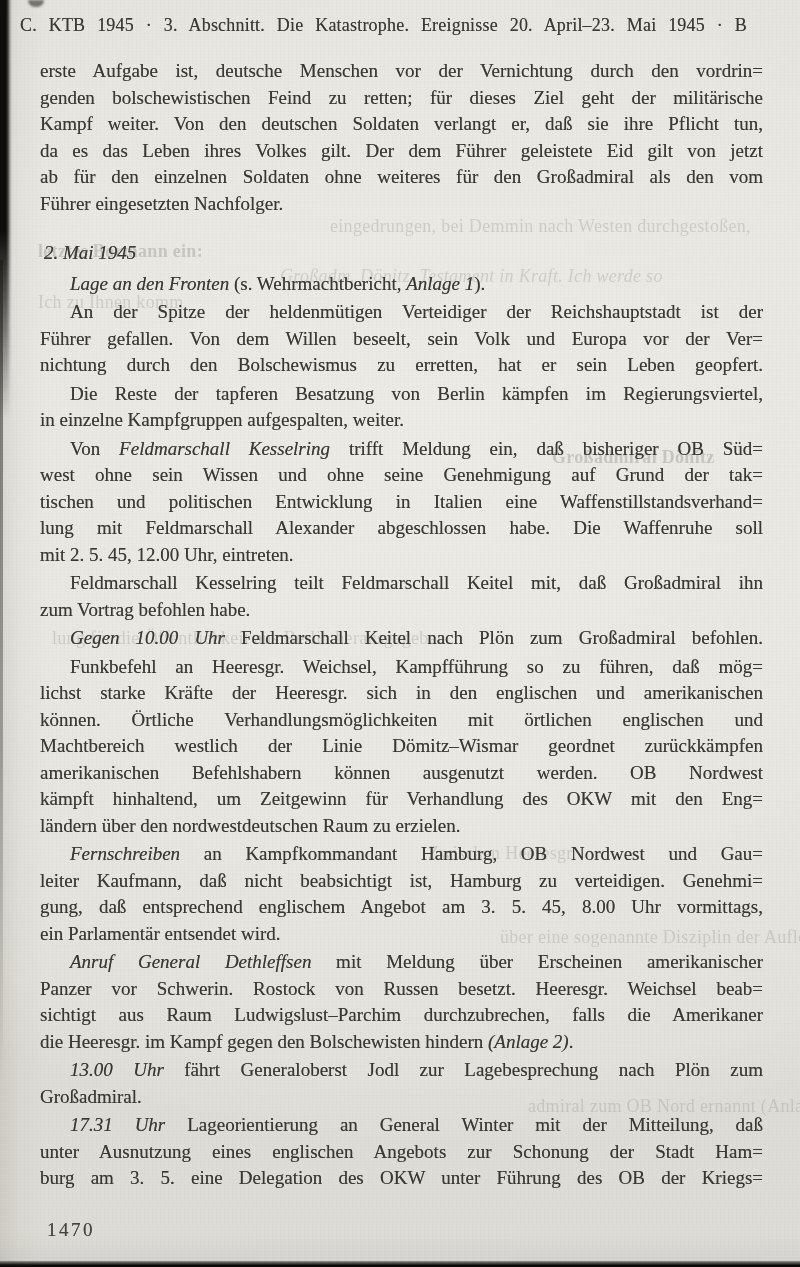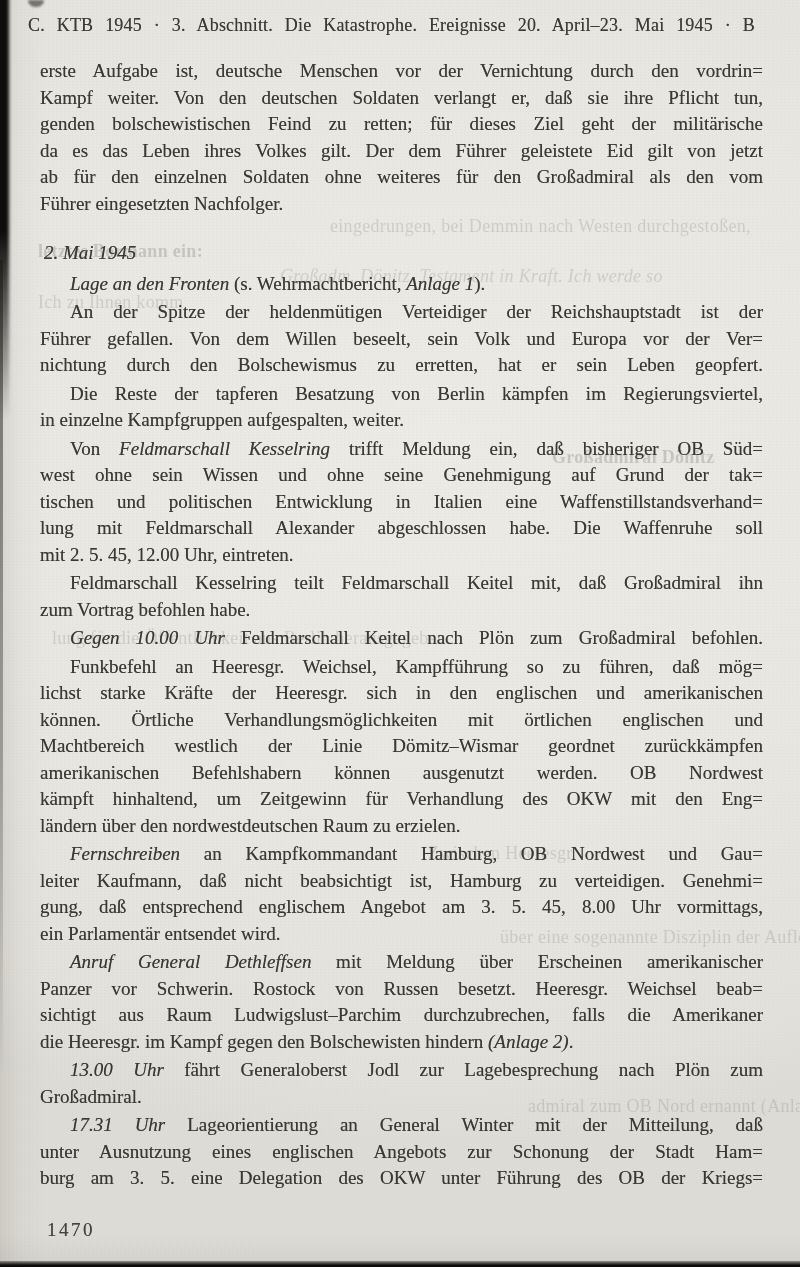--- a/index.html
+++ b/index.html
@@ -22,21 +22,21 @@
   .band-left-thin{position:absolute;left:0;top:260px;width:3px;height:820px;
     background:linear-gradient(180deg, rgba(25,22,18,0.55), rgba(25,22,18,0.30) 60%, rgba(25,22,18,0) 100%);}
   .band-bottom{position:absolute;left:0;right:0;bottom:0;height:6px;
     background:linear-gradient(180deg, rgba(10,9,8,0.35), #0c0b0a 70%);}
   .bottom-shade{position:absolute;left:0;right:0;bottom:6px;height:28px;
     background:linear-gradient(180deg, rgba(0,0,0,0) , rgba(50,45,38,0.05));}
   .smudge{position:absolute;left:28px;top:0;width:16px;height:7px;border-radius:0 0 8px 8px;
     background:rgba(30,28,24,0.55);filter:blur(1px);}
 
   .running-header{
-    position:absolute;left:28px;width:727px;top:13px;
+    position:absolute;left:20px;width:727px;top:13px;
     font-size:18px;line-height:24px;letter-spacing:0.2px;color:#3b3934;
     text-align:justify;text-align-last:justify;white-space:normal;
     text-shadow:0 0 0.4px rgba(45,42,36,0.55);
   }
   .text-column{position:absolute;left:38px;width:727px;top:56px;}
   .block{margin:2px;}
   .block.heading{margin:23px 0 4px 6px;}
   .line{font-size:19px;line-height:26.5px;white-space:normal;
     text-shadow:0 0 0.45px rgba(45,42,36,0.55);}
   .line.just{text-align:justify;text-align-last:justify;text-justify:inter-word;}
@@ -71,22 +71,22 @@
   <div class="band-left-thin"></div>
   <div class="bottom-shade"></div>
   <div class="band-bottom"></div>
   <div class="smudge"></div>
 
   <div class="running-header">C. KTB 1945 · 3. Abschnitt. Die Katastrophe. Ereignisse 20. April–23. Mai 1945 · B</div>
 
   <div class="text-column">
       <div class="block paragraph">
         <div class="line just"><span>erste Aufgabe ist, deutsche Menschen vor der Vernichtung durch den vordrin=</span></div>
+        <div class="line just"><span>genden bolschewistischen Feind zu retten; für dieses Ziel geht der militärische</span></div>
         <div class="line just"><span>Kampf weiter. Von den deutschen Soldaten verlangt er, daß sie ihre Pflicht tun,</span></div>
-        <div class="line just"><span>genden bolschewistischen Feind zu retten; für dieses Ziel geht der militärische</span></div>
         <div class="line just"><span>da es das Leben ihres Volkes gilt. Der dem Führer geleistete Eid gilt von jetzt</span></div>
         <div class="line just"><span>ab für den einzelnen Soldaten ohne weiteres für den Großadmiral als den vom</span></div>
         <div class="line"><span>Führer eingesetzten Nachfolger.</span></div>
       </div>
       <div class="block heading">
         <div class="line"><span class="it">2. Mai 1945</span></div>
       </div>
       <div class="block paragraph">
         <div class="line ind"><span class="it">Lage an den Fronten</span><span> (s. Wehrmachtbericht, </span><span class="it">Anlage 1</span><span>).</span></div>
       </div>

